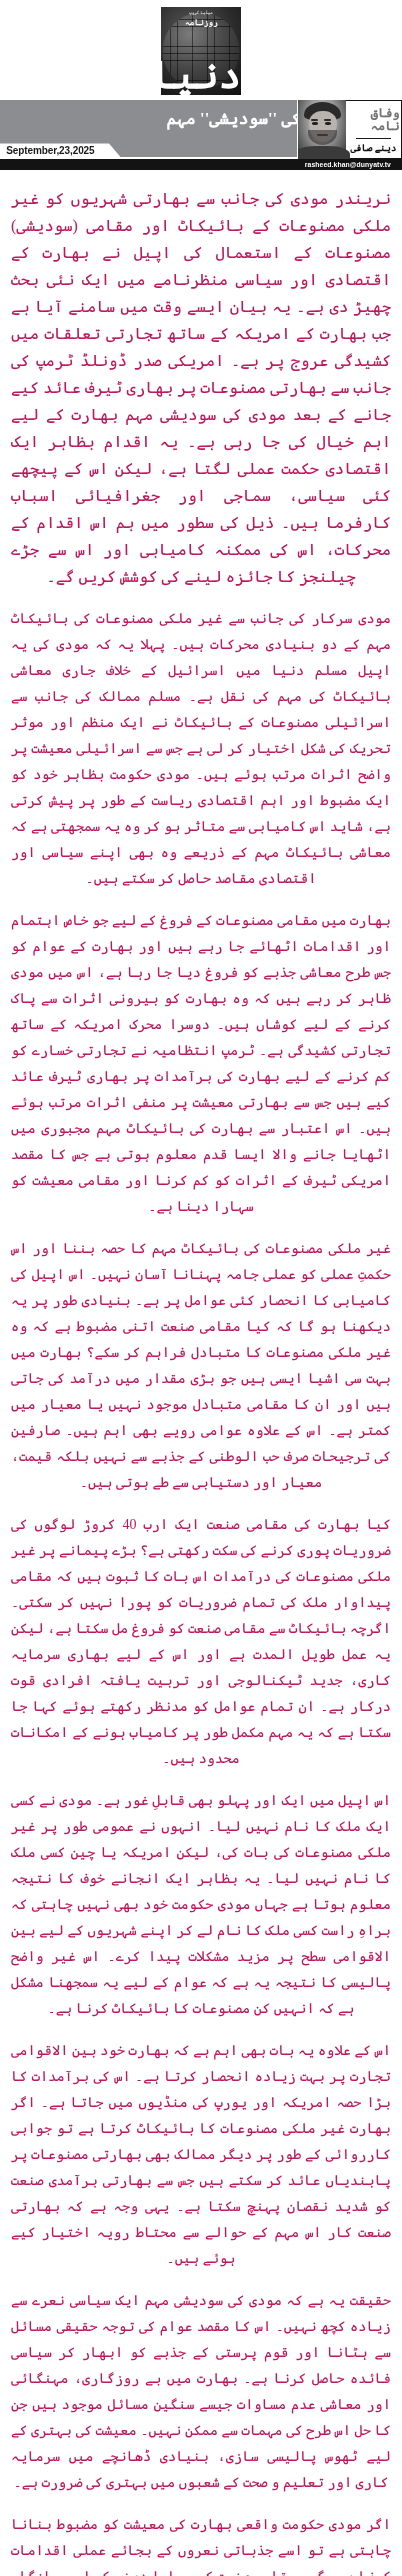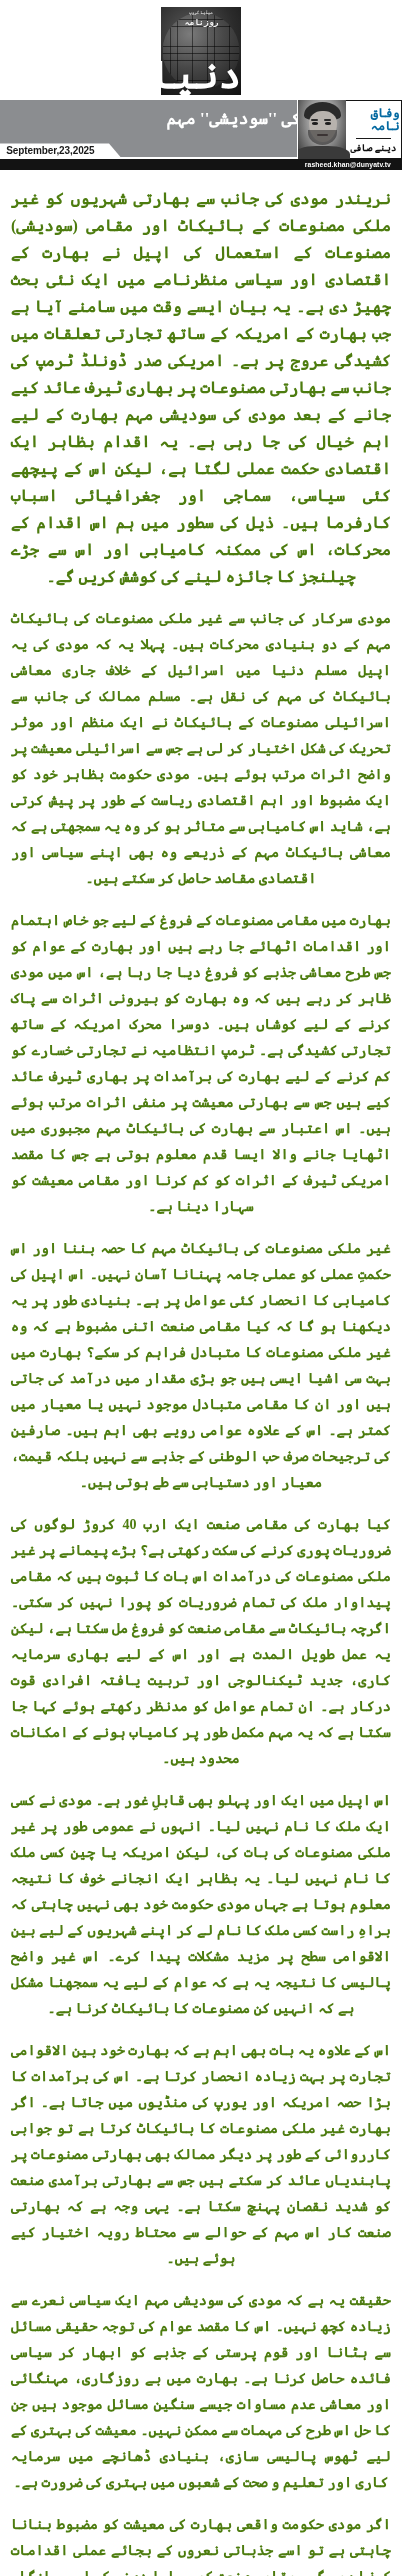--- a/index.html
+++ b/index.html
@@ -76,21 +76,20 @@
   }
   .logo-box .logo-sub {
     position: absolute;
     top: 11px;
     left: 1px; right: 0;
     text-align: center;
     color: #fff;
     font-size: 8px;
     font-weight: 700;
     opacity: .95;
-    font-family: Liberation Mono, monospace;
   }
   .logo-box .logo-tag {
     position: absolute;
     top: 3.1px;
     left: 0; right: 0;
     text-align: center;
     color: #e8e8e8;
     font-size: 4.3px;
     letter-spacing: 0.3px;
   }
@@ -246,21 +245,21 @@
     border-top: 1.2px solid #141414;
     border-bottom: 1.2px solid #141414;
     display: flex;
     flex-direction: column;
     align-items: center;
     justify-content: center;
     padding: 2.5px 1.2px;
     box-sizing: border-box;
   }
   .column-name {
-    color: #0369a1;
+    color: #737373;
     font-size: 12.4px;
     font-weight: 700;
     line-height: 1.1;
     font-family: "Liberation Serif", "DejaVu Serif", serif;
   }
   .name-rule {
     width: 35px;
     height: 1.2px;
     background: #1a1a1a;
     margin: 4.3px 0 3.7px;
@@ -276,23 +275,23 @@
   
   .article {
     width: 380px;
     margin: 8.7px auto 0;
     direction: rtl;
   }
   .article p {
     margin: 16px 0 5px 0;
     text-align: justify;
     text-align-last: center;
-    color: #4d7c0f;
-    font-family: "Liberation Serif", "DejaVu Serif", serif;
-    font-weight: 700;
+    color: #be185d;
+    font-family: "Liberation Serif", "DejaVu Serif", serif;
+    font-weight: 400;
   }
   .lead {
     font-size: 16px;
     line-height: 27px;
     letter-spacing: -0.1px;
   }
   .body-par {
     font-size: 14px;
     line-height: 26px;
     letter-spacing: -0.1px;

